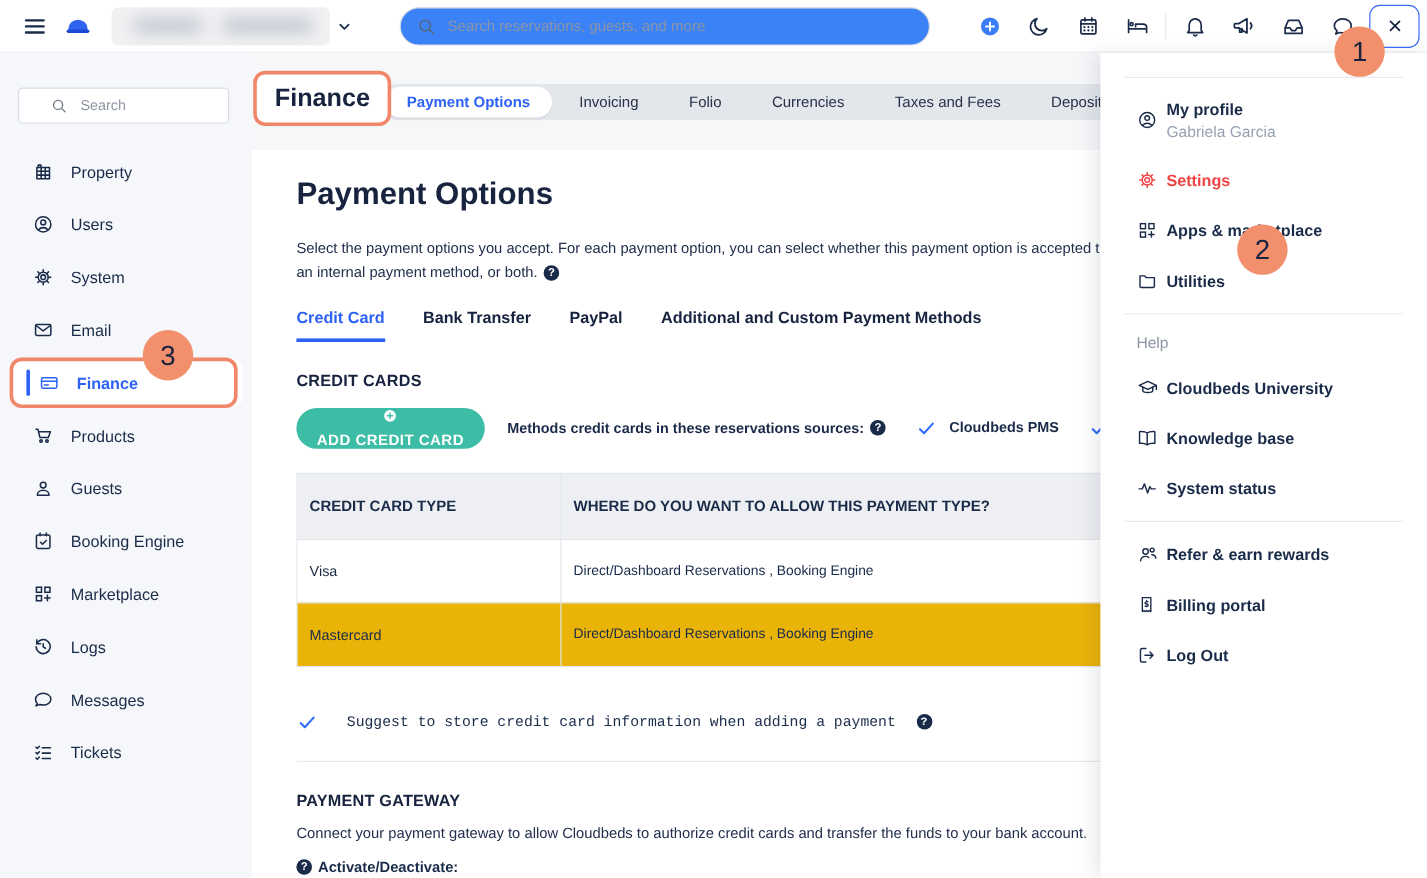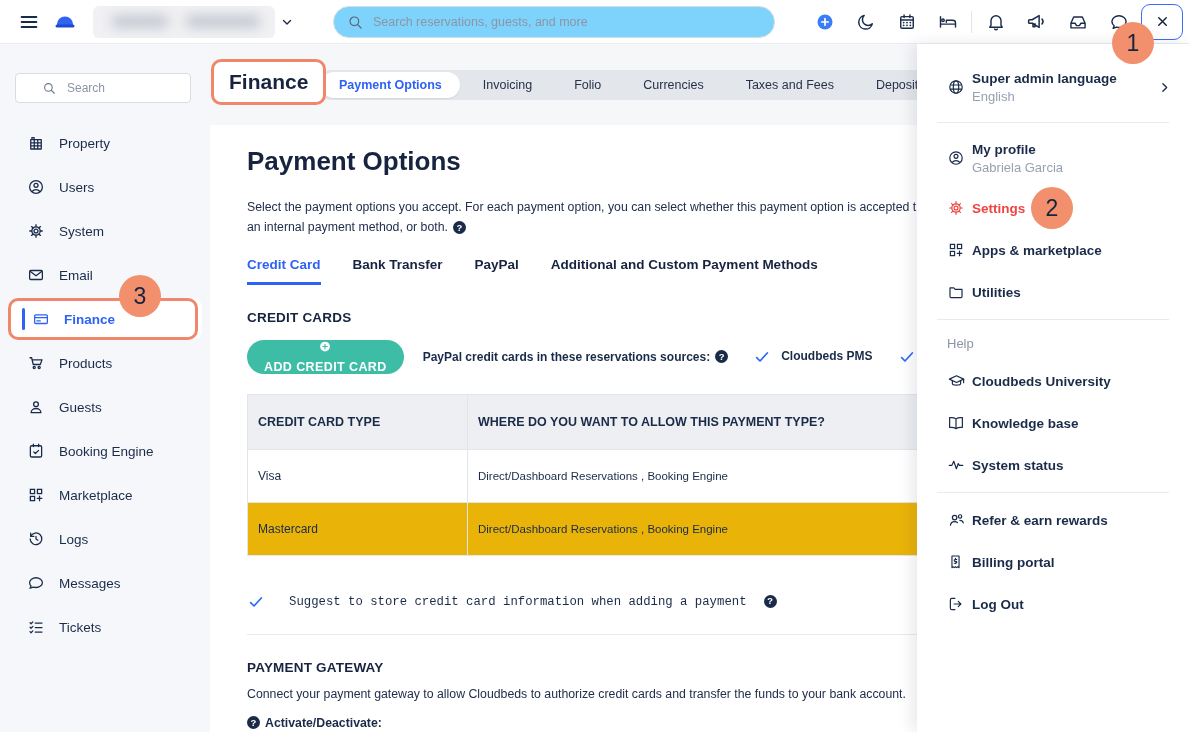--- a/index.html
+++ b/index.html
@@ -11,21 +11,21 @@
   svg { display:block; }
 
   
   .topbar { position:absolute; top:0; left:0; right:0; height:44px; background:#fff; border-bottom:1px solid #E9ECF0; }
   .tb-abs { position:absolute; top:50%; transform:translateY(-50%); }
   .hamburger { left:18px; cursor:pointer; }
   .logo { left:52px; }
   .blur-pill { left:93px; width:182px; height:32px; border-radius:6px; background:#F1F1F3; overflow:hidden; cursor:pointer; }
   .blur-blob { position:absolute; top:9px; height:13px; border-radius:7px; background:#C4C9D2; filter:blur(6px); }
   .tb-chevron { left:280px; }
-  .search-pill { left:333px; width:442px; height:32px; border:1px solid #D8DDE3; border-radius:16px; background:#7dd3fc; display:flex; align-items:center; gap:8px; padding:0 13px; }
+  .search-pill { left:333px; width:442px; height:32px; border:1px solid #D8DDE3; border-radius:16px; background:#3b82f6; display:flex; align-items:center; gap:8px; padding:0 13px; }
   .search-pill input { flex:1; border:none; outline:none; background:transparent; font-family:inherit; font-size:12.5px; color:#1A2B49; }
   .search-pill input::placeholder { color:#8C95A5; }
   .tb-actions { right:6px; display:flex; align-items:center; }
   .tb-btn { width:41px; height:36px; display:flex; align-items:center; justify-content:center; color:#1A2B49; cursor:pointer; }
   .tb-sep { width:1px; height:22px; background:#E2E6EB; margin:0 3px; }
   .close-btn { width:42px; height:36px; margin-left:2px; border:1.5px solid #3B6CF6; border-radius:9px; background:#fff; display:flex; align-items:center; justify-content:center; position:relative; z-index:120; cursor:pointer; }
 
   
   .sidebar { position:absolute; top:44px; left:0; width:210px; bottom:0; background:#F5F7FA; }
   .side-search { position:absolute; top:29px; left:15px; width:176px; height:30px; background:#fff; border:1px solid #D8DDE3; border-radius:4px; display:flex; align-items:center; gap:9px; padding:0 26px; }
@@ -341,21 +341,21 @@
 
     <div class="cc-row">
       <button class="btn-green">
         <svg width="16" height="16" viewBox="0 0 24 24">
             <circle cx="12" cy="12" r="9" fill="#fff"></circle>
             <path d="M12 8v8M8 12h8" stroke="#3DBDA6" stroke-width="2.2" stroke-linecap="round"></path>
           </svg>
         <span>ADD CREDIT CARD</span>
       </button>
       <span class="accept-label">
-        <span>PayPal credit cards in these reservations sources:</span>
+        <span>Methods credit cards in these reservations sources:</span>
         <span class="help-dot">?</span>
       </span>
       <span class="src">
         <svg width="18" height="16" viewBox="0 0 24 24" fill="none" stroke="#2E6BF6" stroke-width="2.6" stroke-linecap="round" stroke-linejoin="round">
             <path d="M4 13l5 5L20 6"></path>
           </svg>
         <span>Cloudbeds PMS</span>
       </span>
       <span class="src">
         <svg width="18" height="16" viewBox="0 0 24 24" fill="none" stroke="#2E6BF6" stroke-width="2.6" stroke-linecap="round" stroke-linejoin="round">
@@ -402,38 +402,20 @@
         <svg width="15" height="15" viewBox="0 0 24 24" fill="none" stroke="currentColor" stroke-width="1.9" stroke-linecap="round">
             <circle cx="12" cy="12" r="8"></circle>
             <path d="M6.6 17.4L17.4 6.6"></path>
           </svg>
       </span>
     </div>
   </div>
 </div>
 
 <div class="menu-panel">
-  <div class="m-item two">
-    <span class="m-icon">
-        <svg width="18" height="18" viewBox="0 0 24 24" fill="none" stroke="currentColor" stroke-width="1.6">
-          <circle cx="12" cy="12" r="8.3"></circle>
-          <ellipse cx="12" cy="12" rx="3.6" ry="8.3"></ellipse>
-          <path d="M4.3 9.3h15.4M4.3 14.7h15.4"></path>
-        </svg>
-      </span>
-    <span class="m-text">
-      <span class="m-title">Super admin language</span>
-      <span class="m-sub">English</span>
-    </span>
-    <span class="m-chevron">
-        <svg width="13" height="13" viewBox="0 0 24 24" fill="none" stroke="#1A2B49" stroke-width="2.4" stroke-linecap="round" stroke-linejoin="round">
-          <path d="M9 5l7 7-7 7"></path>
-        </svg>
-      </span>
-  </div>
   <div class="m-divider"></div>
   <div class="m-item two">
     <span class="m-icon">
         <svg width="18" height="18" viewBox="0 0 24 24" fill="none" stroke="currentColor" stroke-width="1.6" stroke-linecap="round">
           <circle cx="12" cy="12" r="8.3"></circle>
           <circle cx="12" cy="9.8" r="2.6"></circle>
           <path d="M6.9 17.9a6.7 6.7 0 0 1 10.2 0"></path>
         </svg>
       </span>
     <span class="m-text">

